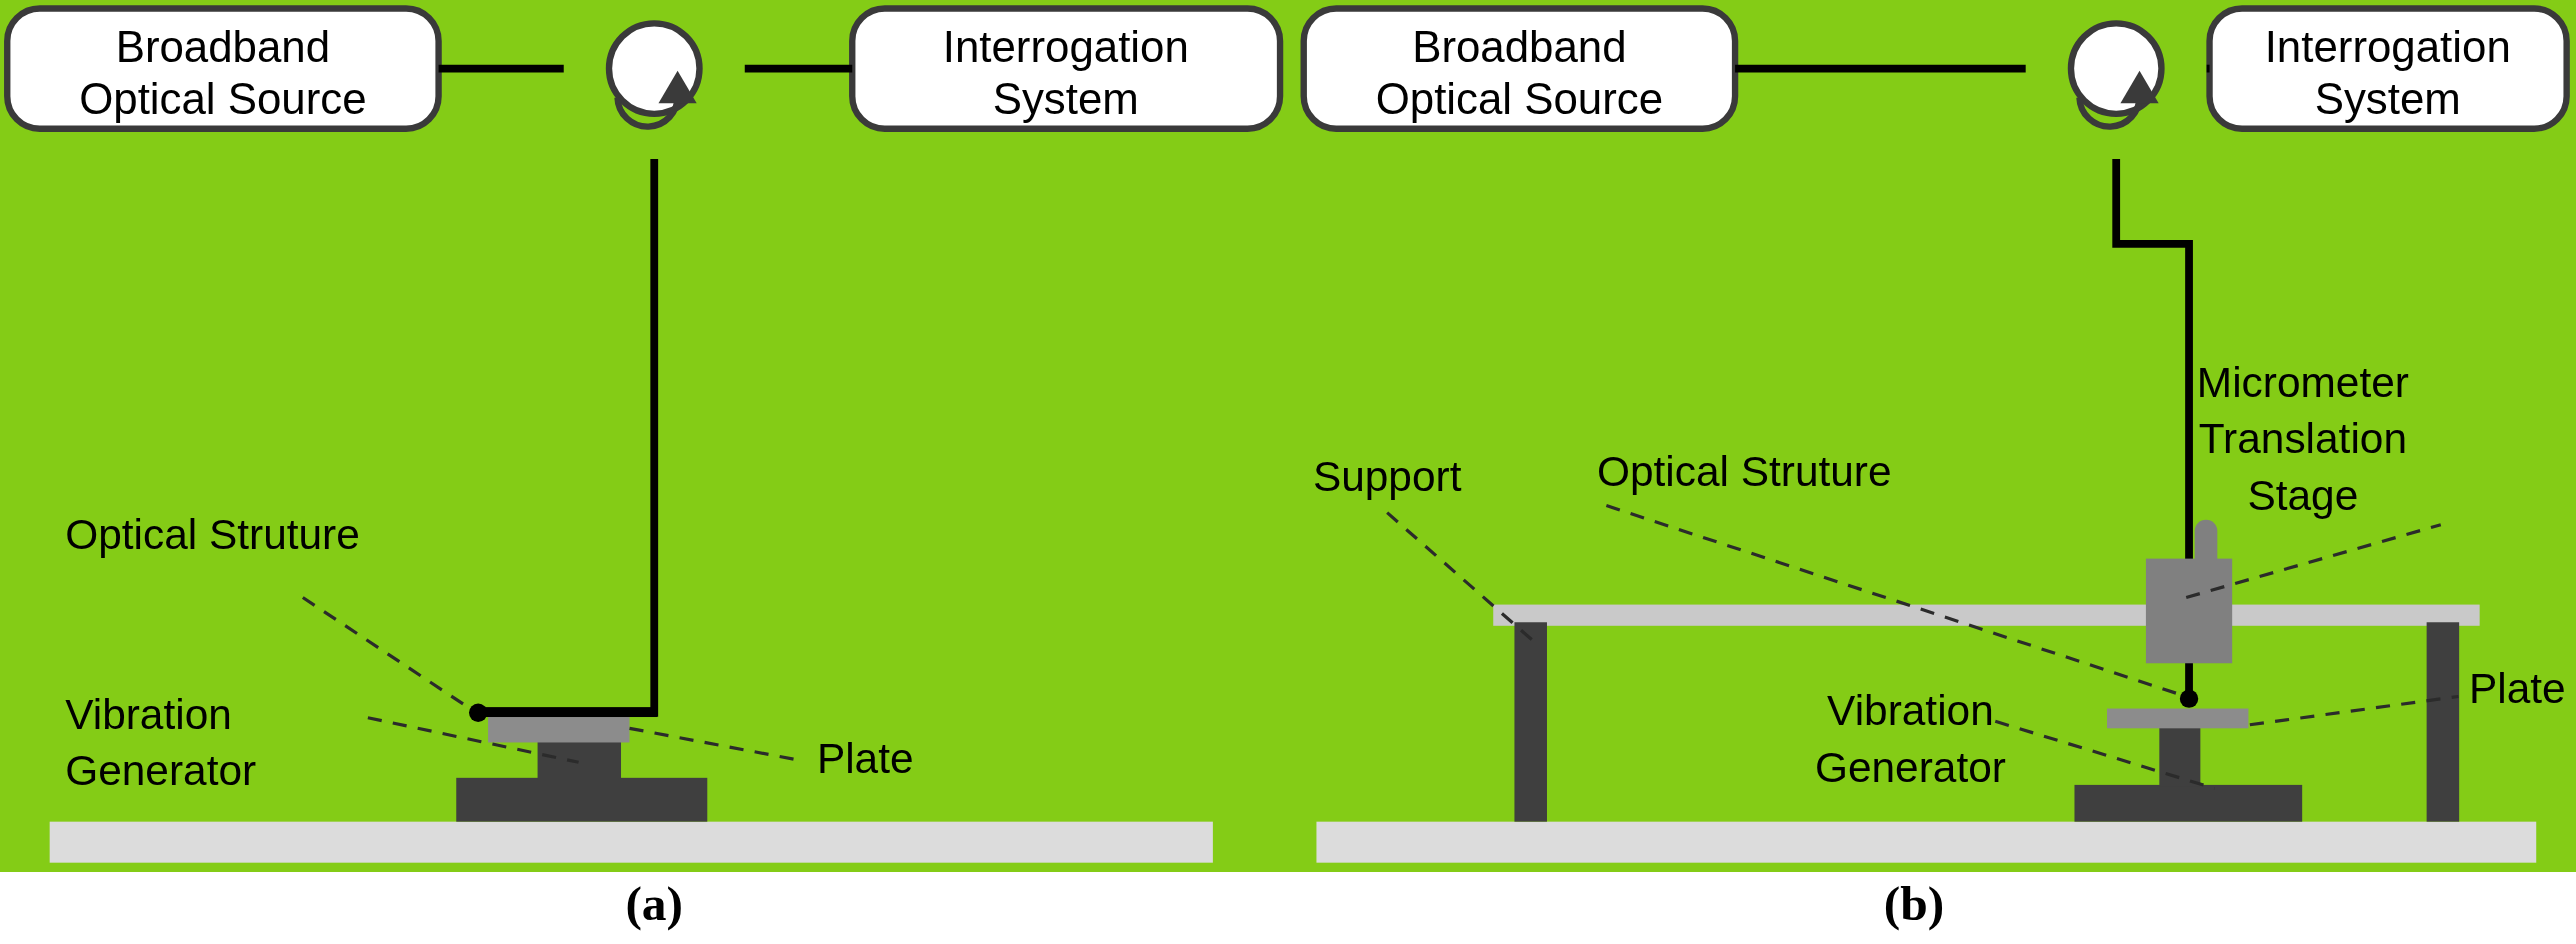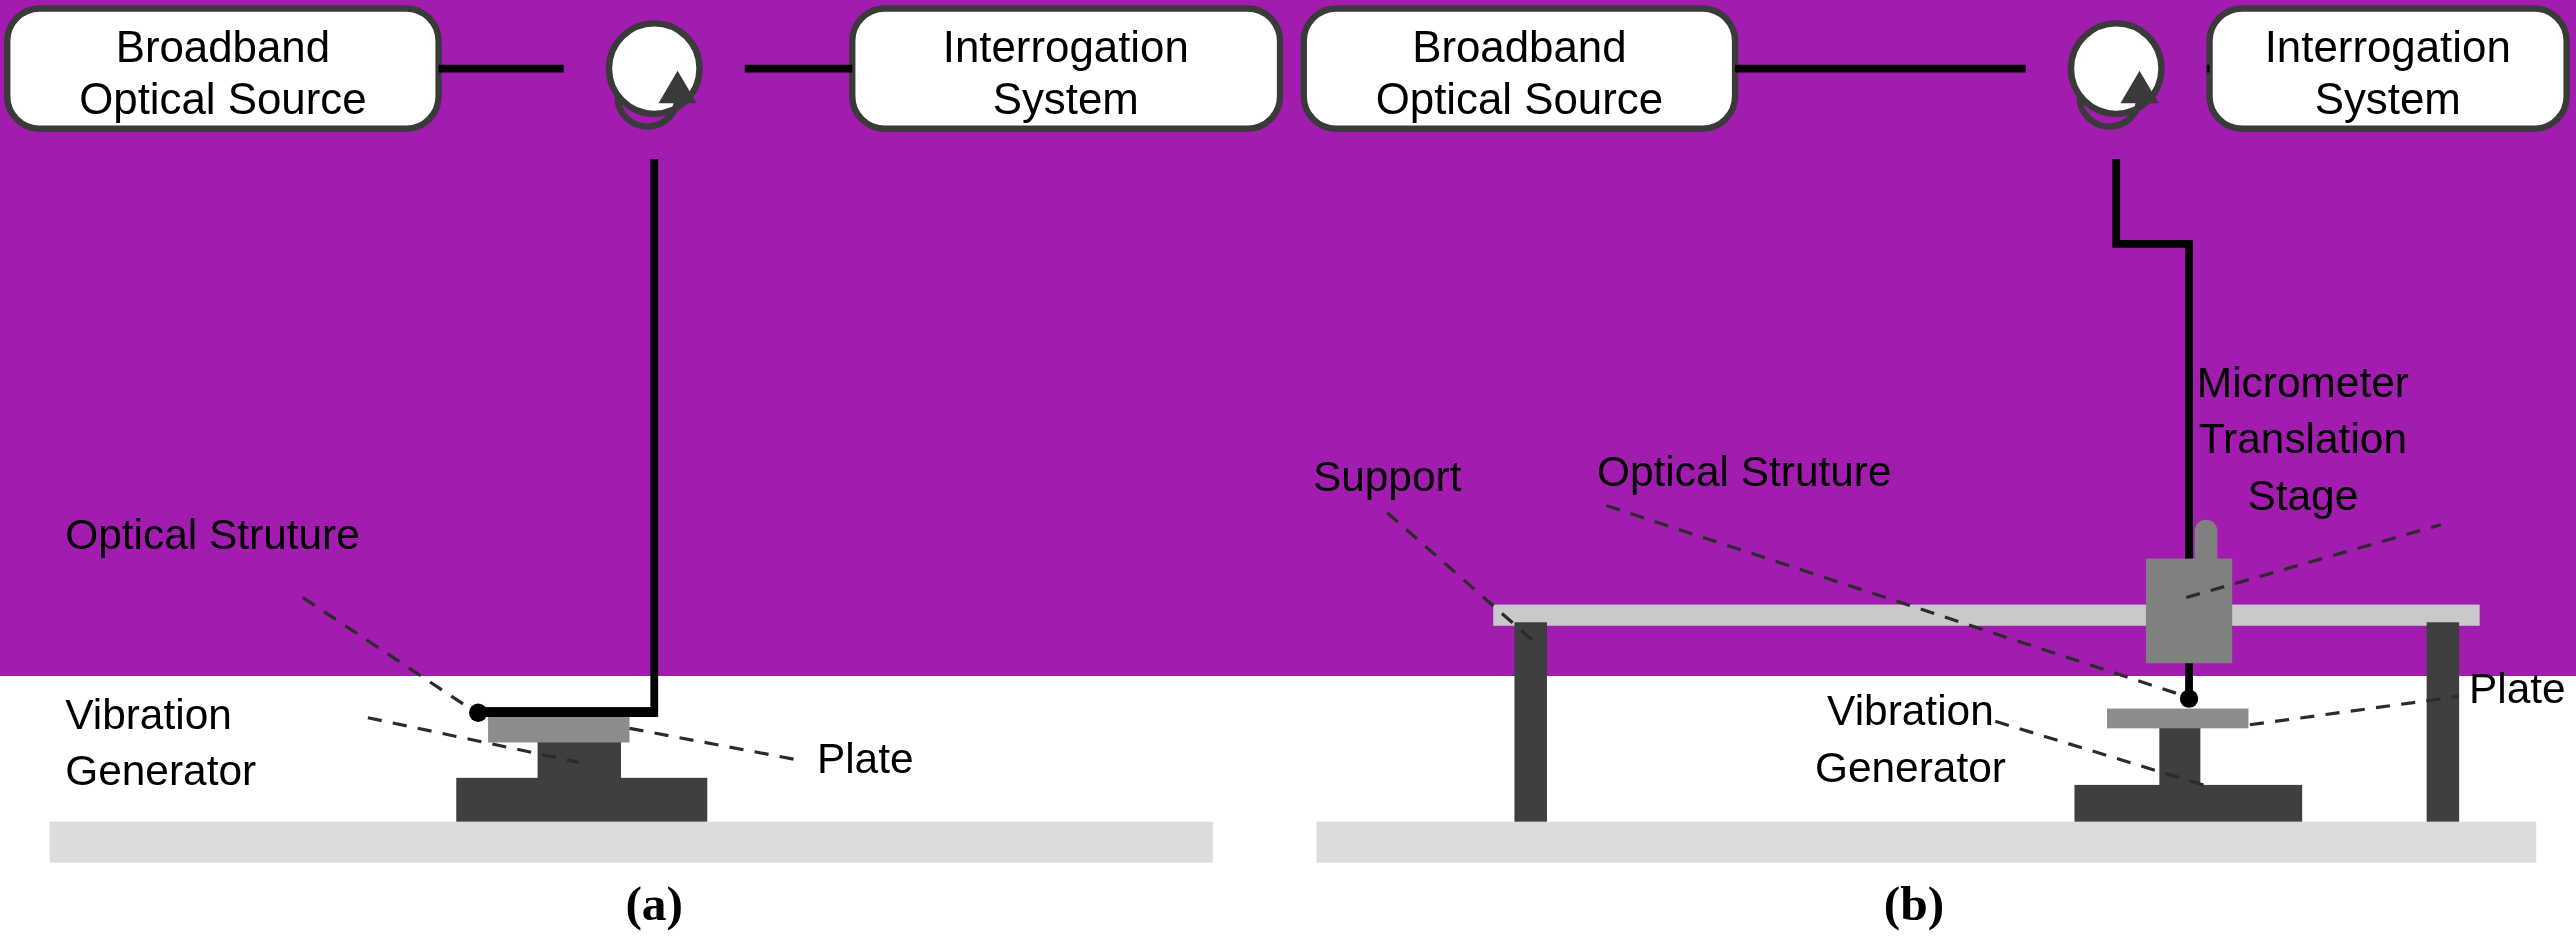--- a/index.html
+++ b/index.html
@@ -10,22 +10,22 @@
   }
   body {
     width: 2576px;
     height: 944px;
     font-family: "Liberation Sans", sans-serif;
     overflow: hidden;
   }
   #figure-root {
     position: relative;
     width: 2576px;
-    height: 676px;
-    background: #a21caf;
+    height: 872px;
+    background: #84cc16;
   }
   svg.panel-svg {
     position: absolute;
     top: 0;
     display: block;
   }
   #panel-a-svg { left: 0; }
   #panel-b-svg { left: 1288px; }
 
   .box-outline {

